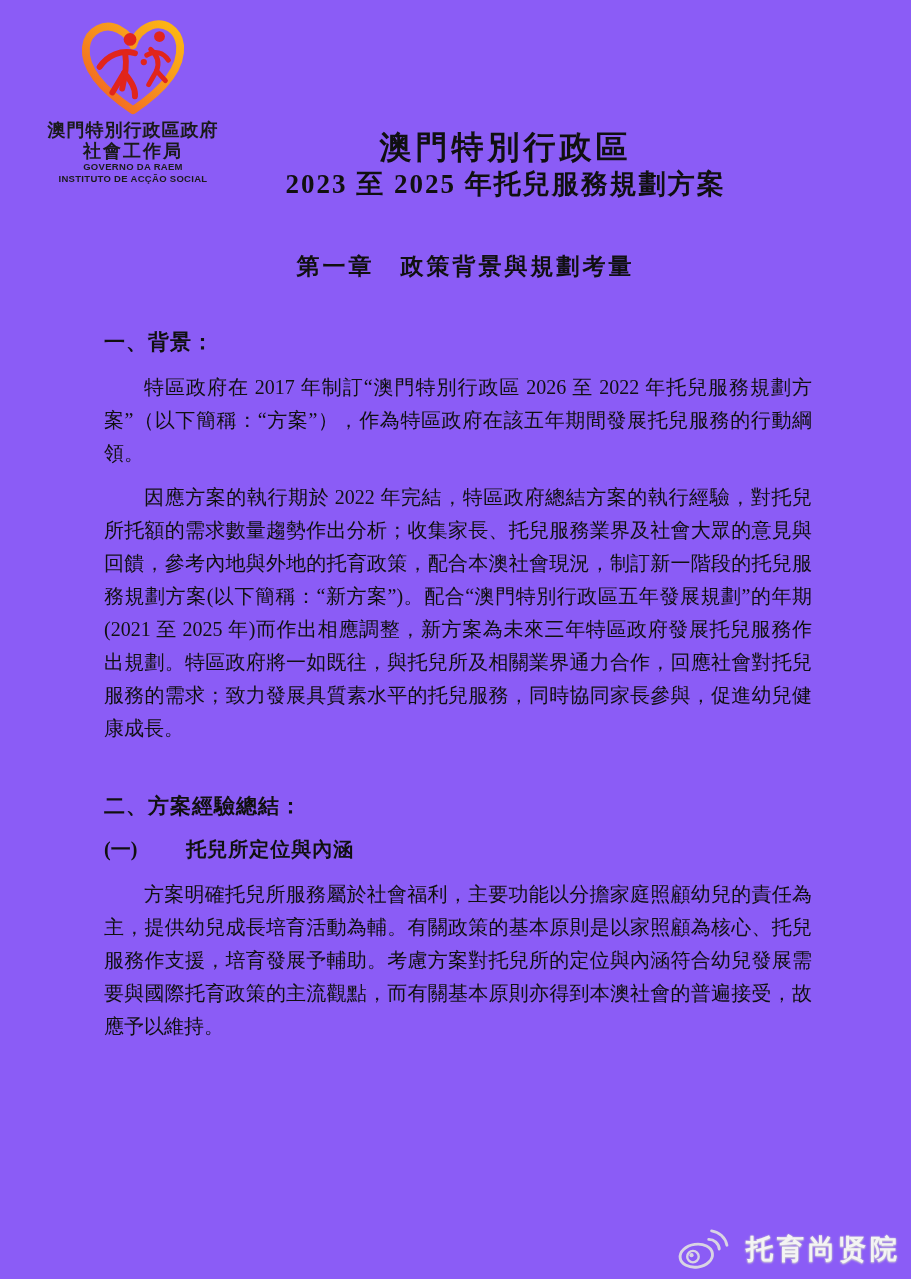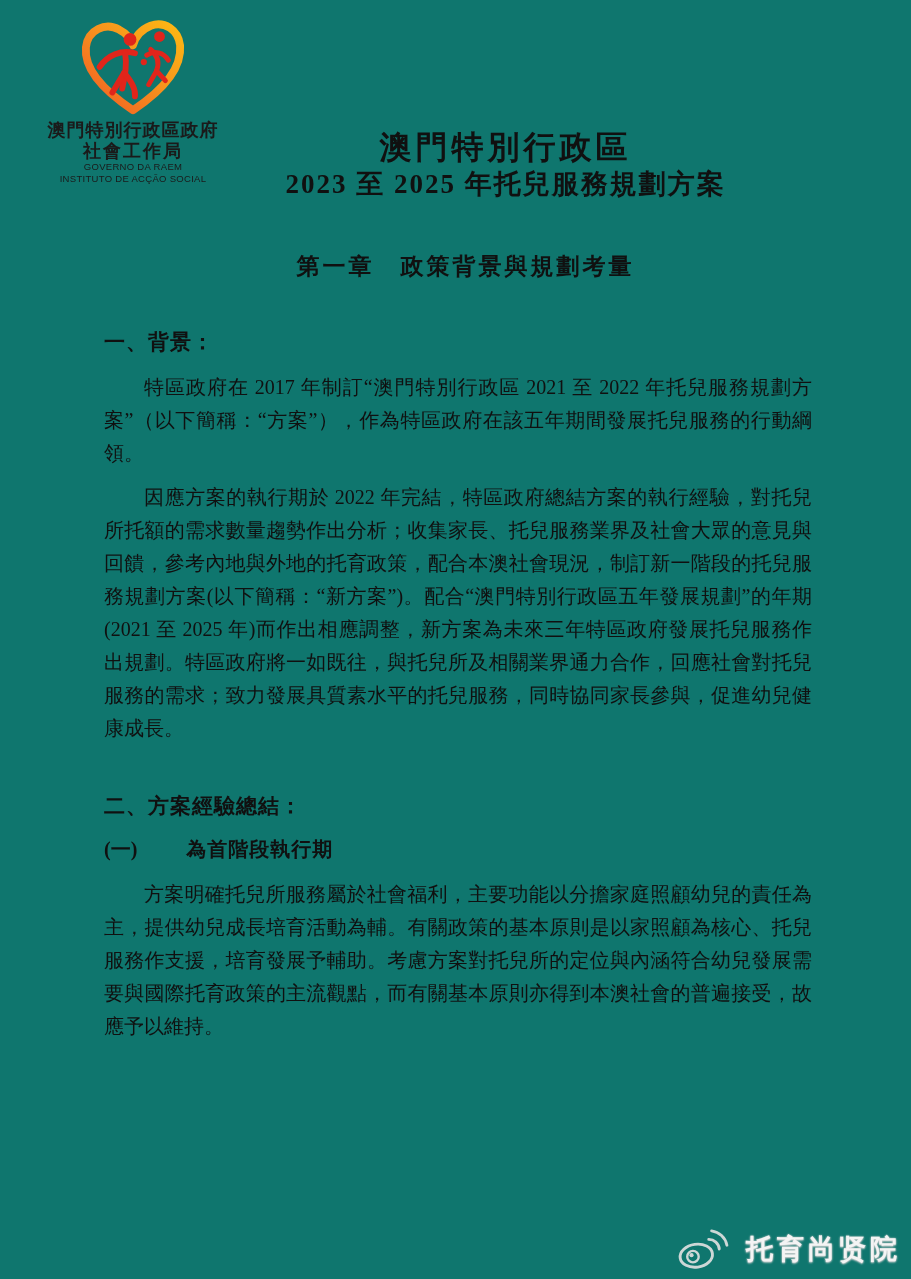--- a/index.html
+++ b/index.html
@@ -1,20 +1,20 @@
 <!DOCTYPE html>
 <html><head>
 <meta charset="utf-8">
 <style>
   html, body { margin: 0; padding: 0; }
   .page {
     position: relative;
     width: 911px;
     height: 1279px;
-    background: #0f766e;
+    background: #8b5cf6;
     overflow: hidden;
     font-family: "Liberation Serif", serif;
     color: #101010;
   }
 
   
   .logo-block {
     position: absolute;
     left: 26px;
     top: 12px;
@@ -33,21 +33,21 @@
   .org-zh2 {
     font-family: "Liberation Sans", sans-serif;
     font-weight: bold;
     font-size: 18px;
     letter-spacing: 2px;
     line-height: 20px;
     color: #1a1a1a;
   }
   .org-pt1, .org-pt2 {
     font-family: "Liberation Sans", sans-serif;
-    font-weight: normal;
+    font-weight: bold;
     font-size: 9.5px;
     line-height: 12px;
     letter-spacing: 0.3px;
     color: #1a1a1a;
   }
 
   
   .doc-title {
     position: absolute;
     top: 131px;
@@ -167,28 +167,28 @@
 
   <div class="doc-title">
     <div class="title-line1">澳門特別行政區</div>
     <div class="title-line2">2023 至 2025 年托兒服務規劃方案</div>
   </div>
 
   <div class="chapter-heading">第一章　政策背景與規劃考量</div>
 
   <div class="doc-body">
     <h2 class="section-heading">一、背景：</h2>
-    <p>特區政府在 2017 年制訂“澳門特別行政區 2021 至 2022 年托兒服務規劃方案”（以下簡稱：“方案”），作為特區政府在該五年期間發展托兒服務的行動綱領。</p>
+    <p>特區政府在 2017 年制訂“澳門特別行政區 2026 至 2022 年托兒服務規劃方案”（以下簡稱：“方案”），作為特區政府在該五年期間發展托兒服務的行動綱領。</p>
     <p>因應方案的執行期於 2022 年完結，特區政府總結方案的執行經驗，對托兒所托額的需求數量趨勢作出分析；收集家長、托兒服務業界及社會大眾的意見與回饋，參考內地與外地的托育政策，配合本澳社會現況，制訂新一階段的托兒服務規劃方案(以下簡稱：“新方案”)。配合“澳門特別行政區五年發展規劃”的年期(2021 至 2025 年)而作出相應調整，新方案為未來三年特區政府發展托兒服務作出規劃。特區政府將一如既往，與托兒所及相關業界通力合作，回應社會對托兒服務的需求；致力發展具質素水平的托兒服務，同時協同家長參與，促進幼兒健康成長。</p>
 
     <h2 class="section-heading gap-before">二、方案經驗總結：</h2>
 
     <div class="subsection-heading">
       <span class="subsection-number">(一)</span>
-      <span class="subsection-title">為首階段執行期</span>
+      <span class="subsection-title">托兒所定位與內涵</span>
     </div>
     <p>方案明確托兒所服務屬於社會福利，主要功能以分擔家庭照顧幼兒的責任為主，提供幼兒成長培育活動為輔。有關政策的基本原則是以家照顧為核心、托兒服務作支援，培育發展予輔助。考慮方案對托兒所的定位與內涵符合幼兒發展需要與國際托育政策的主流觀點，而有關基本原則亦得到本澳社會的普遍接受，故應予以維持。</p>
   </div>
 
   <div class="watermark">
     <svg width="54" height="44" viewBox="0 0 56 46">
       <g fill="none" stroke="#e2e2e2" stroke-width="3" stroke-linecap="round">
         <ellipse cx="21" cy="30" rx="17" ry="12" transform="rotate(-8 21 30)"></ellipse>
         <circle cx="17.5" cy="31" r="6" stroke-width="2.5"></circle>
         <path d="M34,13 A11,11 0 0,1 45,23"></path>

